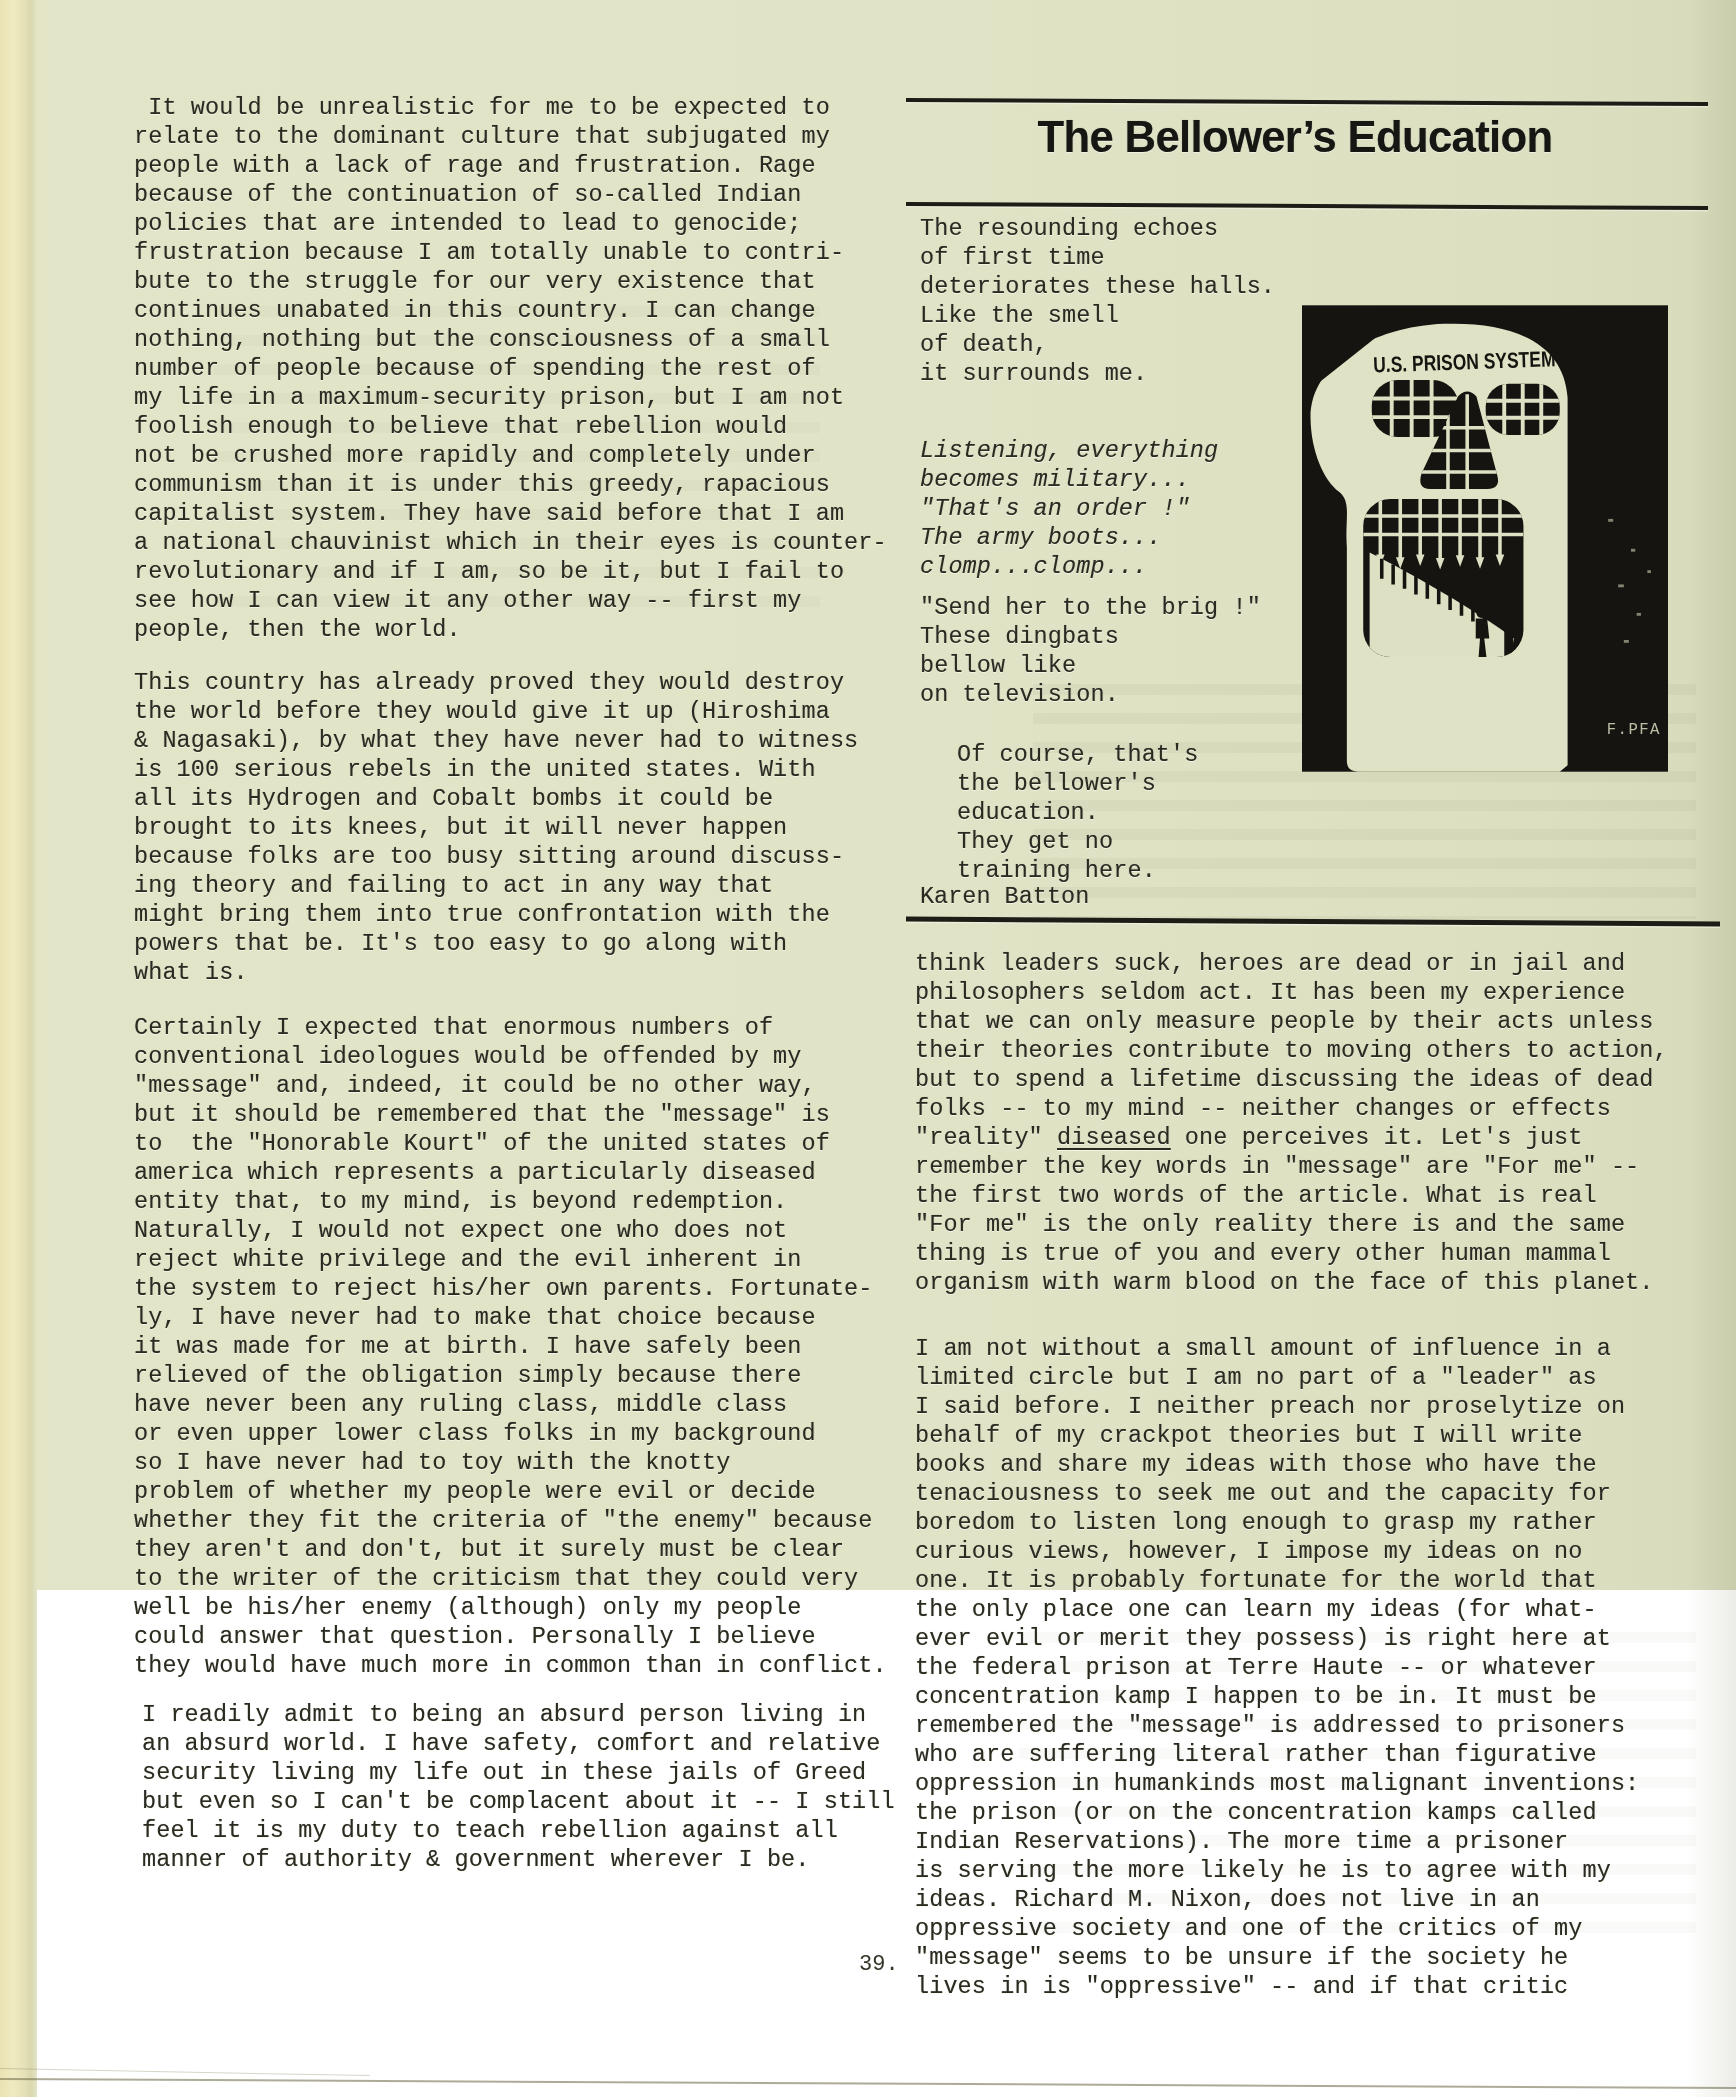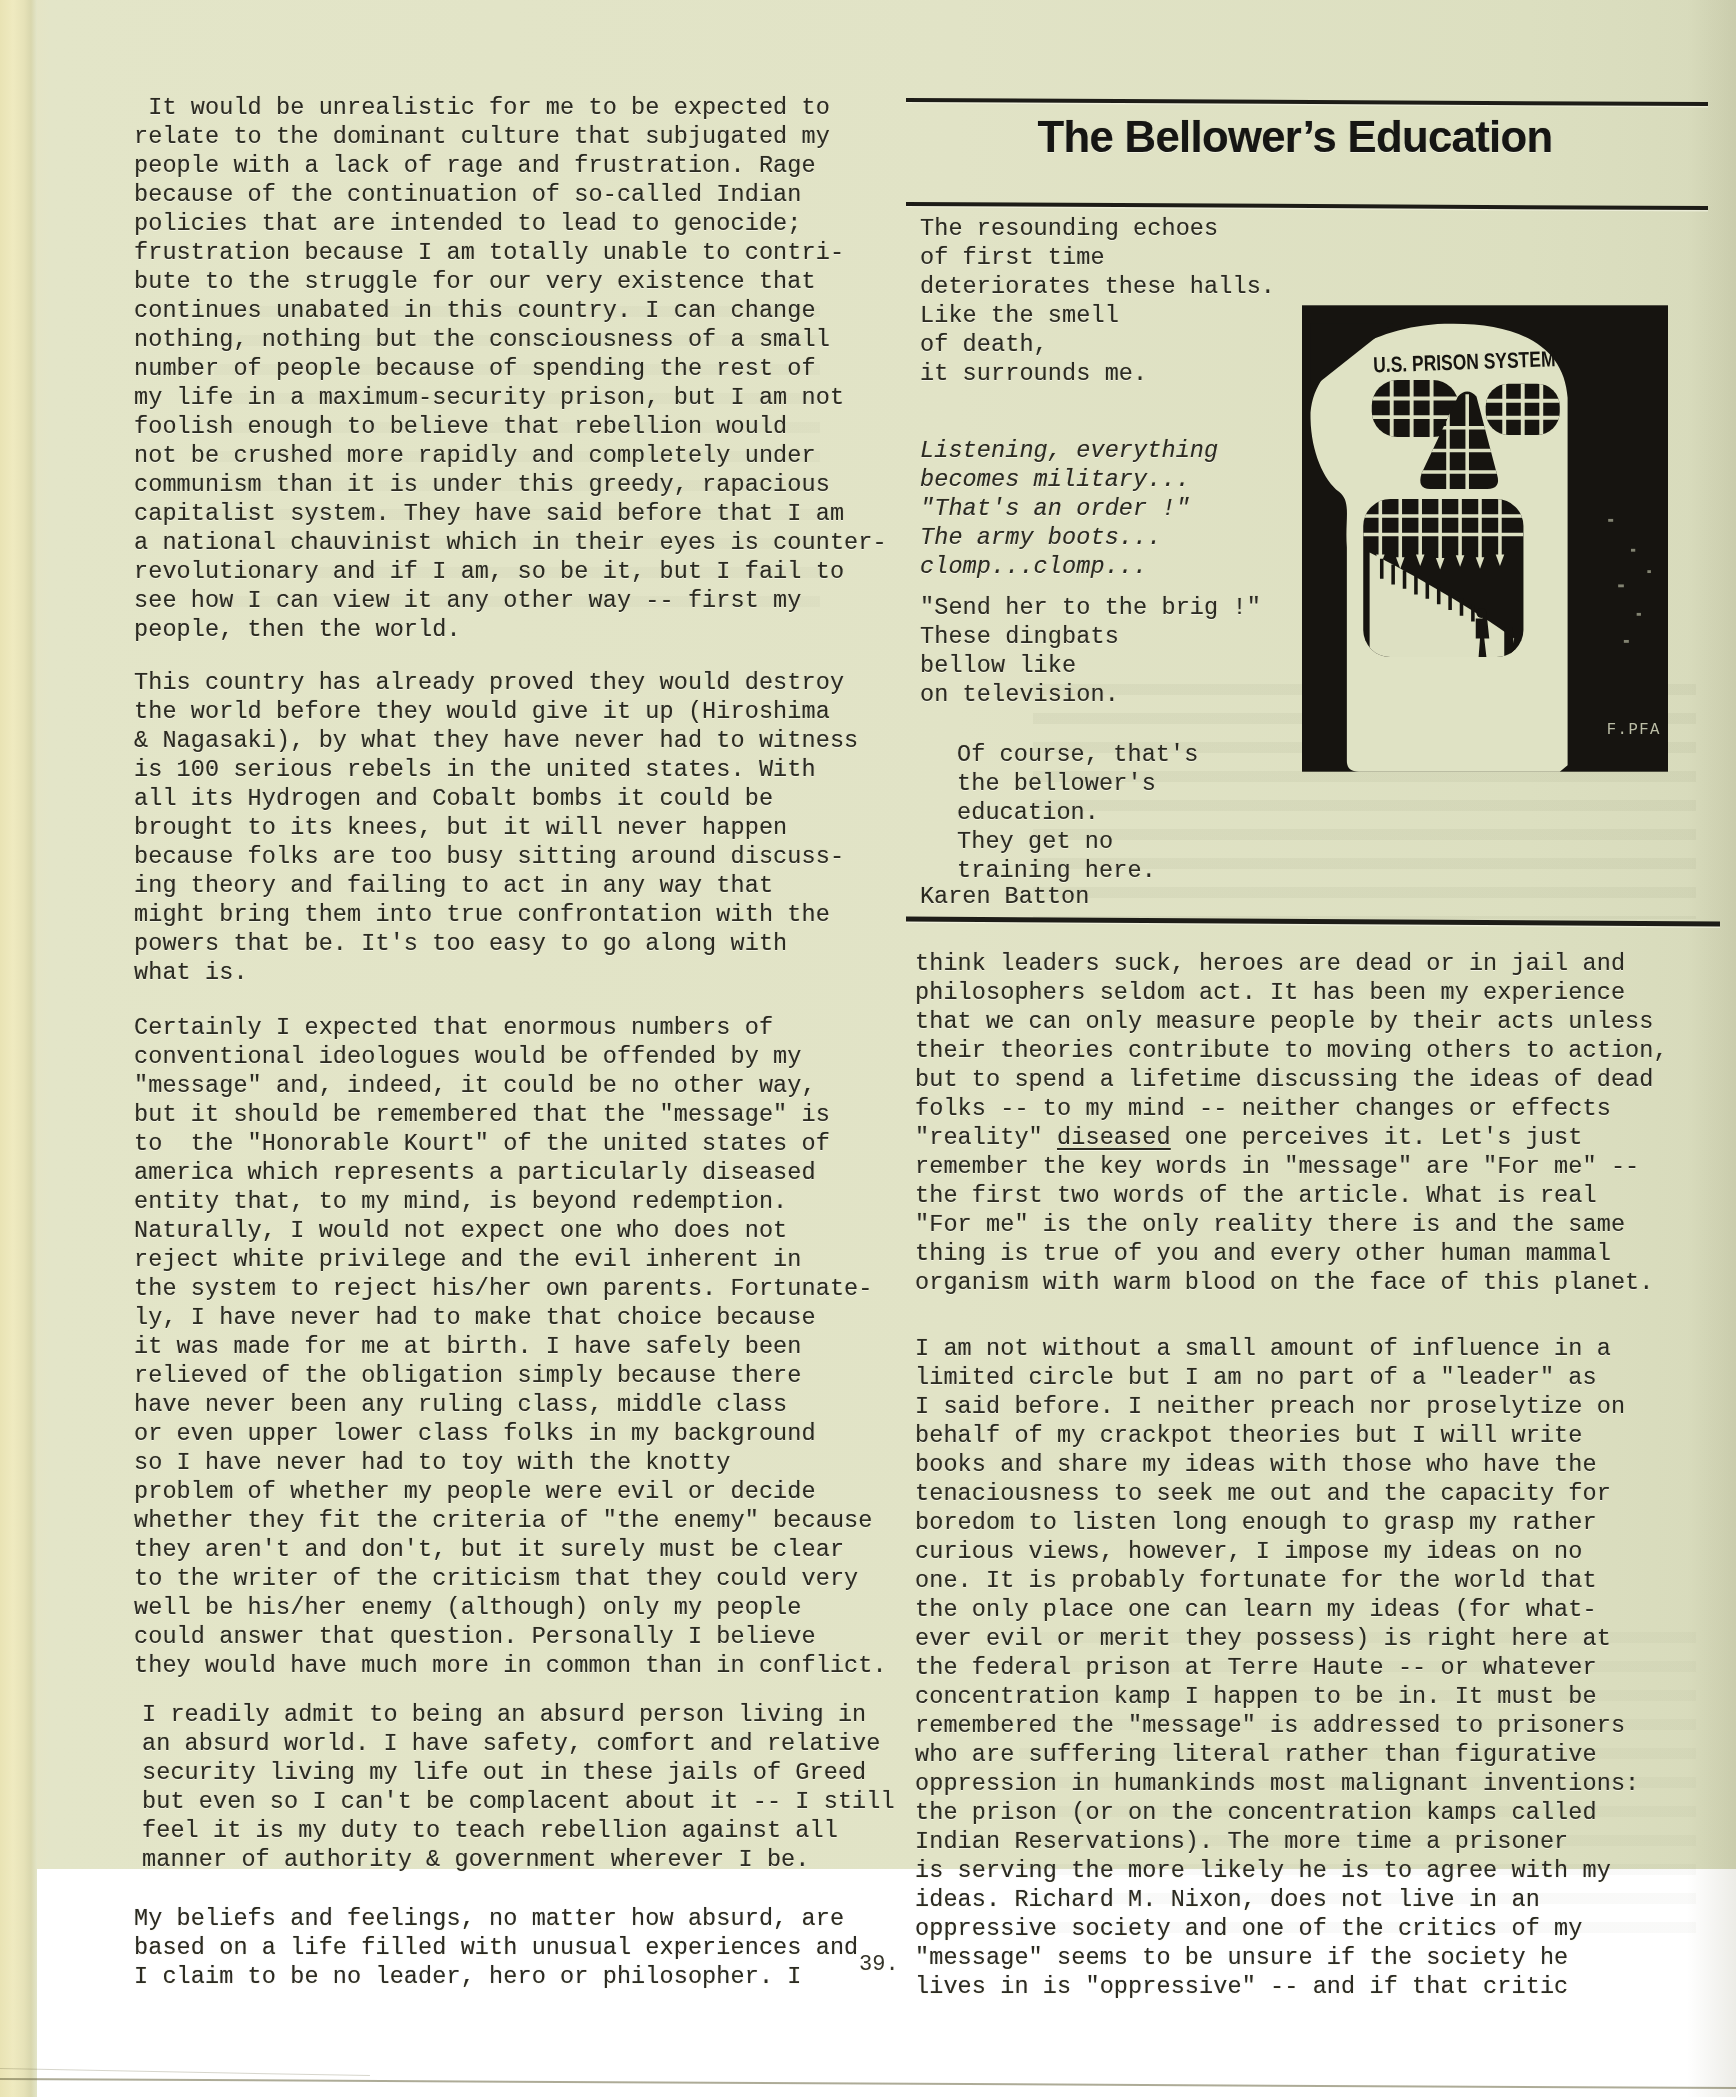--- a/index.html
+++ b/index.html
@@ -1,18 +1,18 @@
 <!DOCTYPE html>
 <html style="font-size:11.4px"><head>
 <meta charset="utf-8">
 <style>
   html,body{margin:0;padding:0;}
   body{width:1737px;height:2097px;overflow:hidden;}
   #page{
-    position:relative;width:1737px;height:1869px;
+    position:relative;width:1737px;height:1590px;
     background:linear-gradient(90deg,#ebe7c1 0px,#e7e4c2 21.4px,#e3e5c8 50px,#e1e3c6 55%,#dcdfc0 88%,#d7dabb 100%);
     font-family:"Liberation Mono", monospace;
   }
   
   .edge-left{
     position:absolute;left:0;top:0;width:37px;height:2097px;
     background:linear-gradient(90deg,#e9e3b4 0px,#efeac0 13px,#e6e2b8 24px,#d9d7ae 31px,#e3e5c8 37px);
   }
   .edge-right-shade{
     position:absolute;right:0;top:0;width:50px;height:2097px;
@@ -115,23 +115,20 @@
 to the writer of the criticism that they could very
 well be his/her enemy (although) only my people
 could answer that question. Personally I believe
 they would have much more in common than in conflict.</div>
   <div class="tw" style="left:142px;top:1700px;">I readily admit to being an absurd person living in
 an absurd world. I have safety, comfort and relative
 security living my life out in these jails of Greed
 but even so I can't be complacent about it -- I still
 feel it is my duty to teach rebellion against all
 manner of authority &amp; government wherever I be.</div>
-  <div class="tw" style="left:134px;top:1904px;">My beliefs and feelings, no matter how absurd, are
-based on a life filled with unusual experiences and
-I claim to be no leader, hero or philosopher. I</div>
 
   <div class="rule" style="left:906px;top:100px;width:802px;height:3.6px;transform:rotate(.3deg);"></div>
   <div class="headline">The Bellower’s Education</div>
   <div class="rule" style="left:906px;top:204px;width:802px;height:3.6px;transform:rotate(.3deg);"></div>
 
   <div class="tw" style="left:920px;top:214px;">The resounding echoes
 of first time
 deteriorates these halls.
 Like the smell
 of death,

